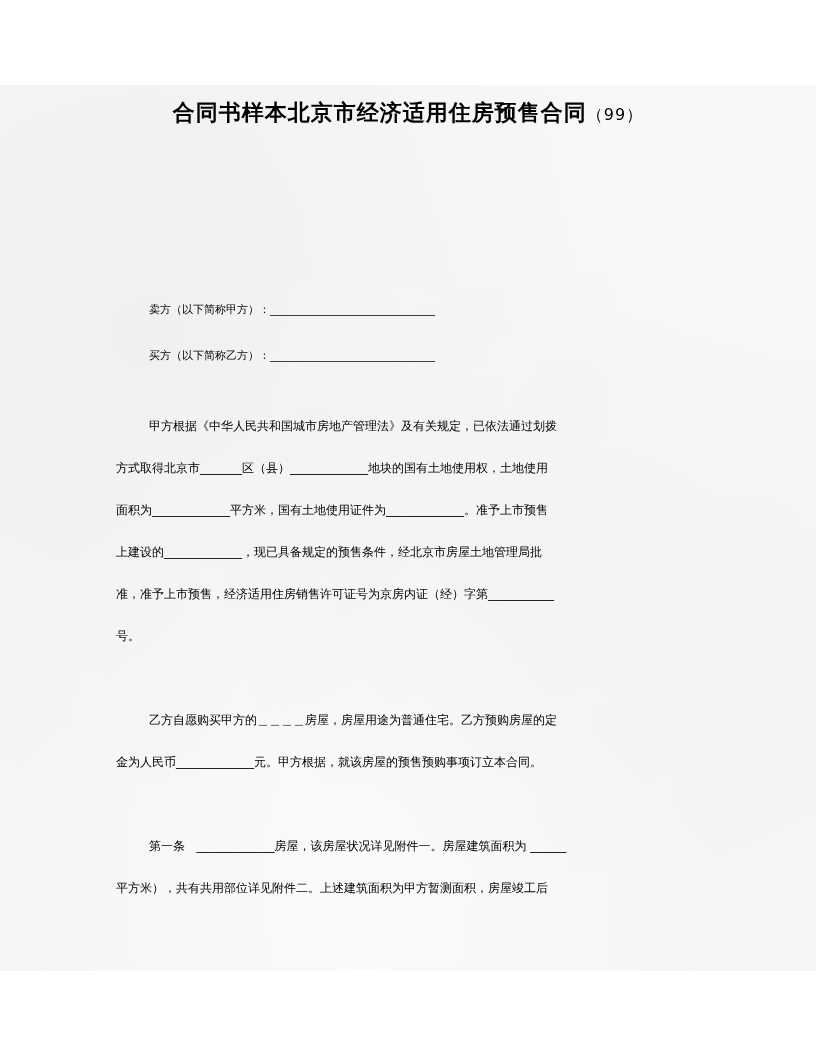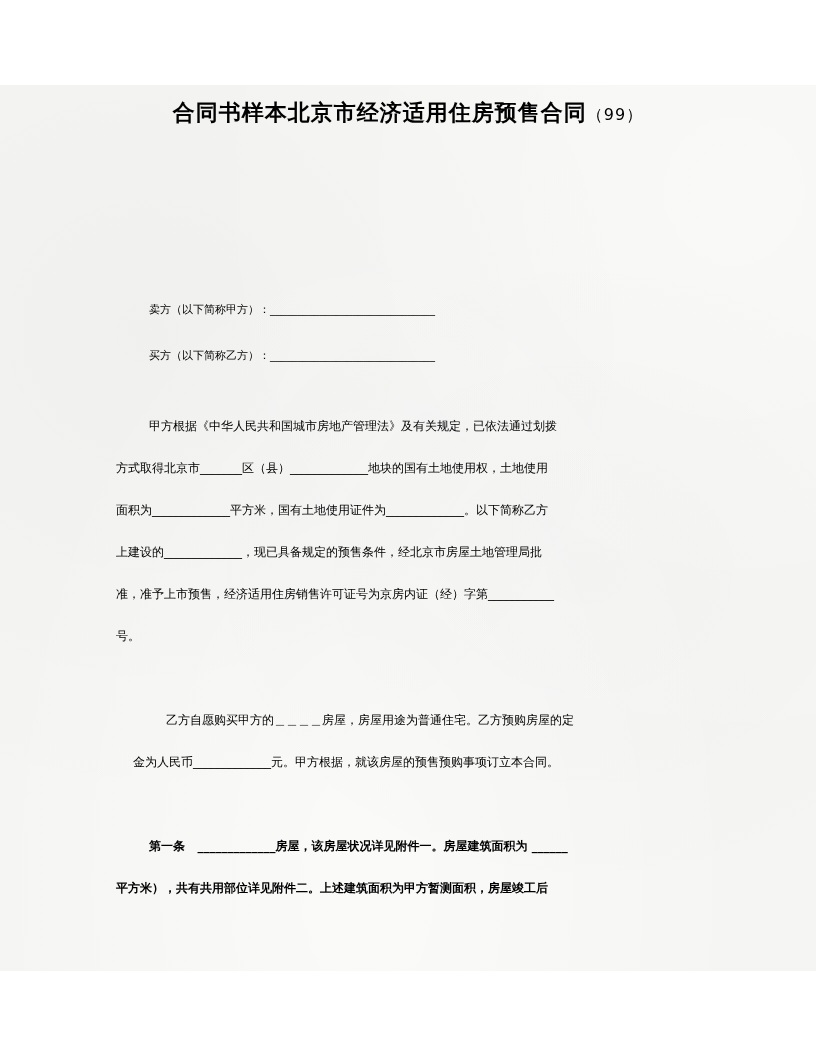--- a/index.html
+++ b/index.html
@@ -49,22 +49,22 @@
   }
   .party-line {
     line-height: 46px;
     text-indent: 33px;
     white-space: pre;
   }
   .paragraph {
     font-size: 12px;
   }
   .p1 { margin-top: 26px; }
-  .p2 { margin-top: 42px; margin-left: 17px; }
-  .p3 { margin-top: 42px; font-weight: bold; }
+  .p2 { margin-top: 42px; }
+  .p3 { margin-top: 42px; }
   .text-line {
     line-height: 42px;
     white-space: pre;
   }
   .text-line.indent {
     text-indent: 33px;
   }
 </style>
 </head>
 <body style="background: rgb(255, 255, 255); color: rgb(0, 0, 0);">
@@ -75,21 +75,21 @@
     <div class="doc-title"><span>合同书样本北京市经济适用住房预售合同</span><span class="suffix">（99）</span></div>
 
     <div class="party-block">
       <div class="party-line">卖方（以下简称甲方）：______________________________</div>
       <div class="party-line">买方（以下简称乙方）：______________________________</div>
     </div>
 
     <div class="paragraph p1">
       <div class="text-line indent">甲方根据《中华人民共和国城市房地产管理法》及有关规定，已依法通过划拨</div>
       <div class="text-line">方式取得北京市_______区（县）_____________地块的国有土地使用权，土地使用</div>
-      <div class="text-line">面积为_____________平方米，国有土地使用证件为_____________。以下简称乙方</div>
+      <div class="text-line">面积为_____________平方米，国有土地使用证件为_____________。准予上市预售</div>
       <div class="text-line">上建设的_____________，现已具备规定的预售条件，经北京市房屋土地管理局批</div>
       <div class="text-line">准，准予上市预售，经济适用住房销售许可证号为京房内证（经）字第___________</div>
       <div class="text-line">号。</div>
     </div>
 
     <div class="paragraph p2">
       <div class="text-line indent">乙方自愿购买甲方的＿＿＿＿房屋，房屋用途为普通住宅。乙方预购房屋的定</div>
       <div class="text-line">金为人民币_____________元。甲方根据，就该房屋的预售预购事项订立本合同。</div>
     </div>
 

